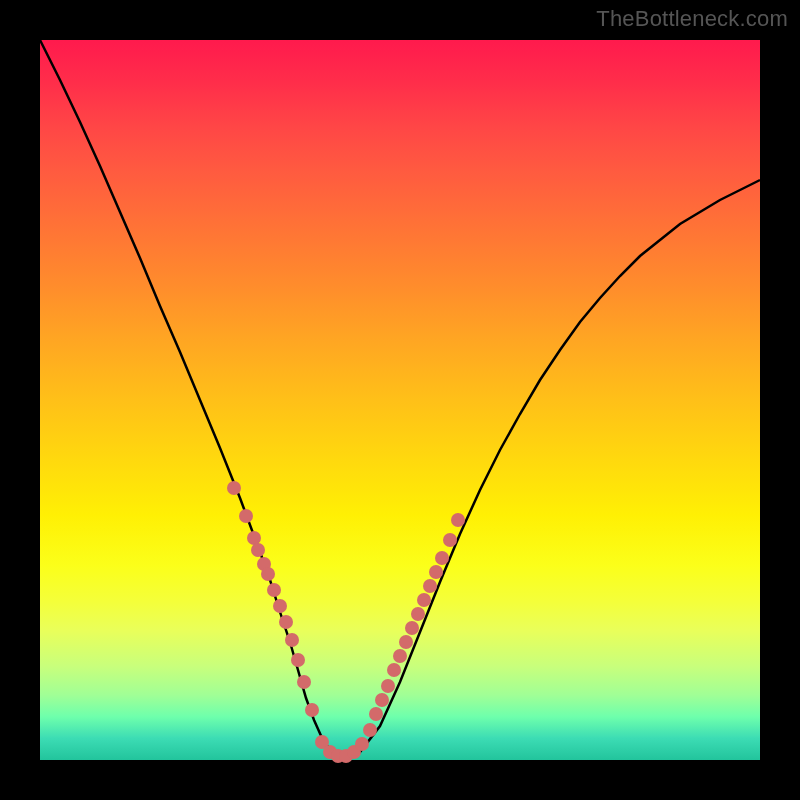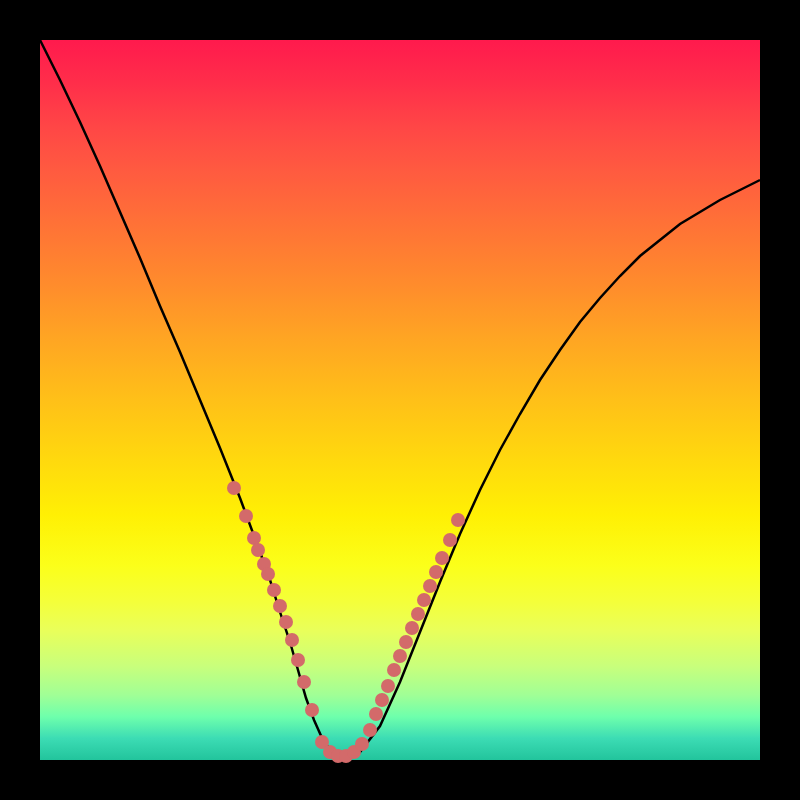--- a/index.html
+++ b/index.html
@@ -64,20 +64,21 @@
     top: 0;
     width: 720px;
     height: 720px;
     overflow: visible;
   }
 </style>
 </head>
 <body>
 
 <div class="frame">
+  <div class="watermark">TheBottleneck.com</div>
 
   <div class="plot">
     <svg class="curve" viewBox="0 0 720 720" preserveAspectRatio="none">
       <path id="curve-path" fill="none" stroke="#000000" stroke-width="2.5" d="M0 0 L20 40 L40 82 L60 126 L80 172 L100 218 L120 266 L140 312 L160 360 L180 408 L200 458 L220 512 L230 540 L240 572 L250 602 L258 630 L266 658 L274 680 L282 698 L290 710 L300 716 L320 712 L340 686 L360 642 L380 592 L400 542 L420 494 L440 450 L460 410 L480 374 L500 340 L520 310 L540 282 L560 258 L580 236 L600 216 L620 200 L640 184 L660 172 L680 160 L700 150 L720 140"></path>
       <g id="dots-left">
           <circle cx="194" cy="448" r="7" fill="#d36a6a"></circle>
           <circle cx="206" cy="476" r="7" fill="#d36a6a"></circle>
           <circle cx="214" cy="498" r="7" fill="#d36a6a"></circle>
           <circle cx="218" cy="510" r="7" fill="#d36a6a"></circle>
           <circle cx="224" cy="524" r="7" fill="#d36a6a"></circle>

